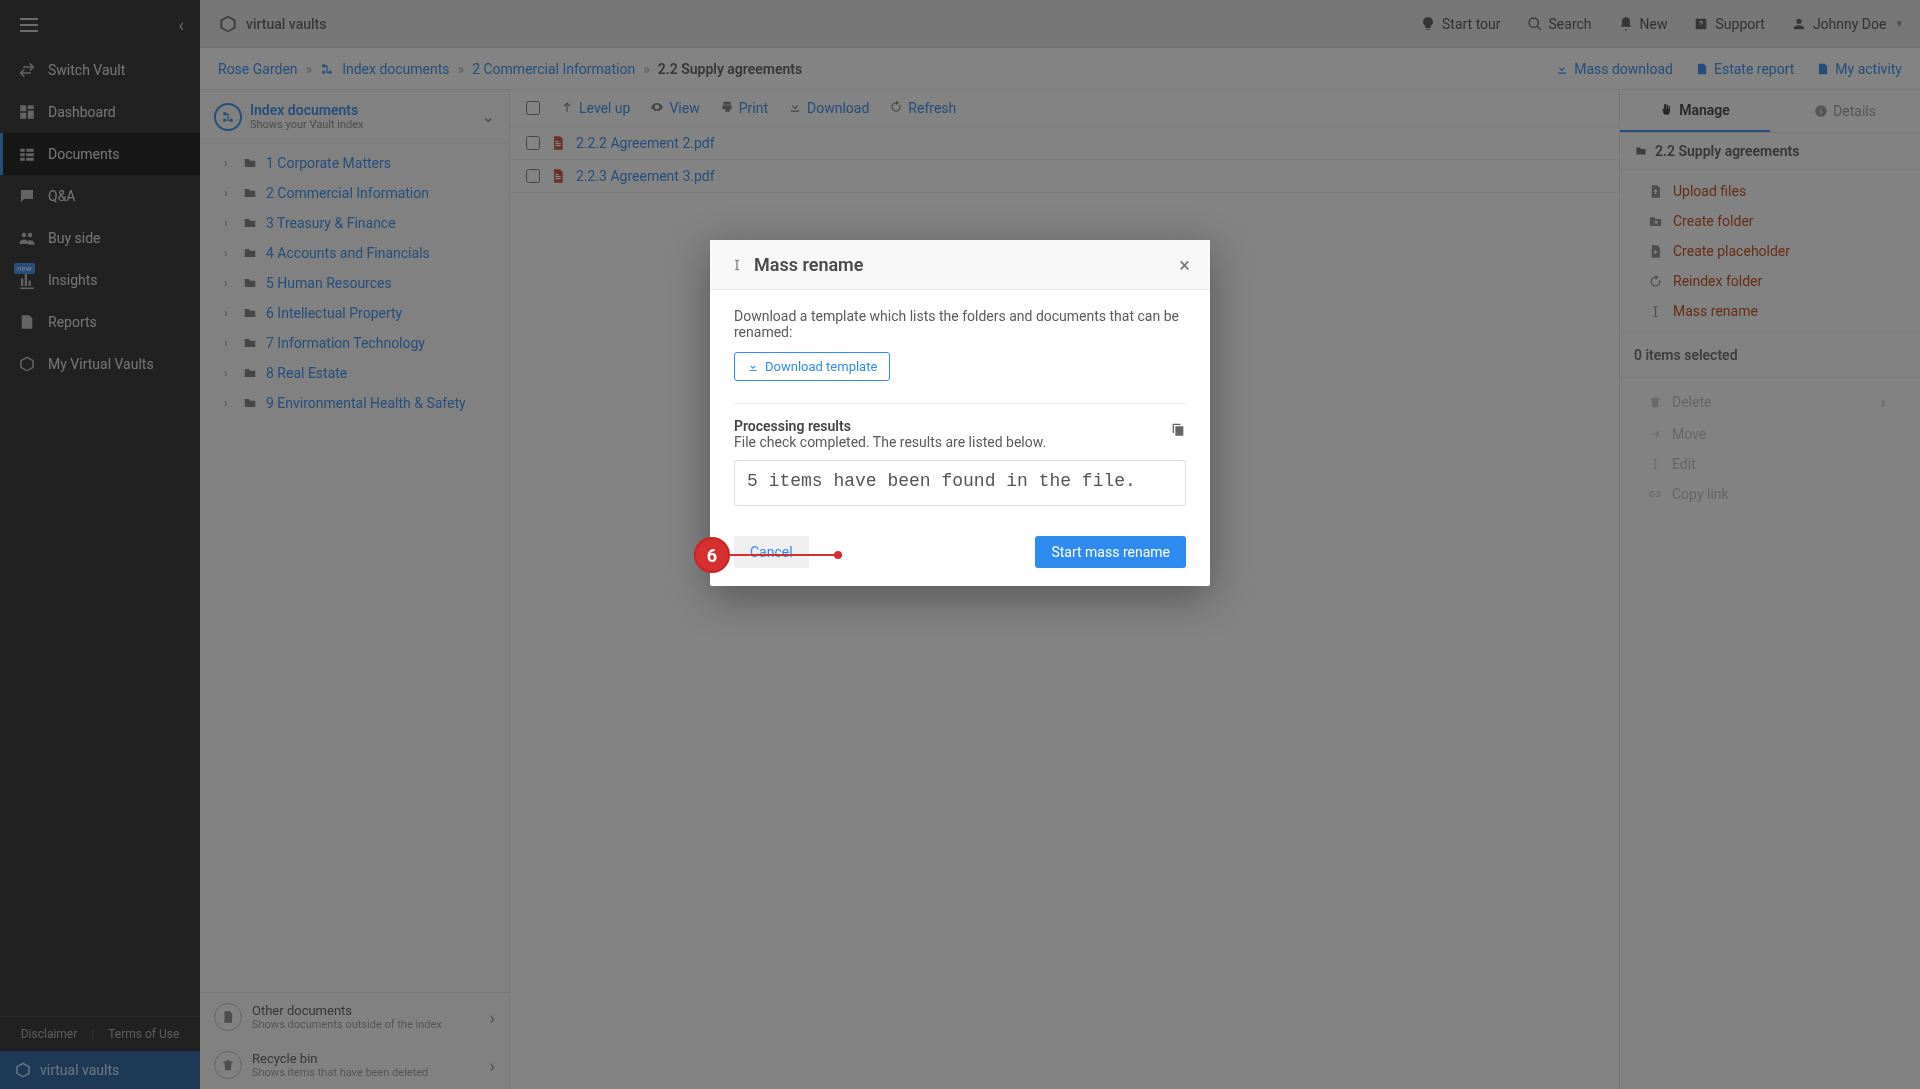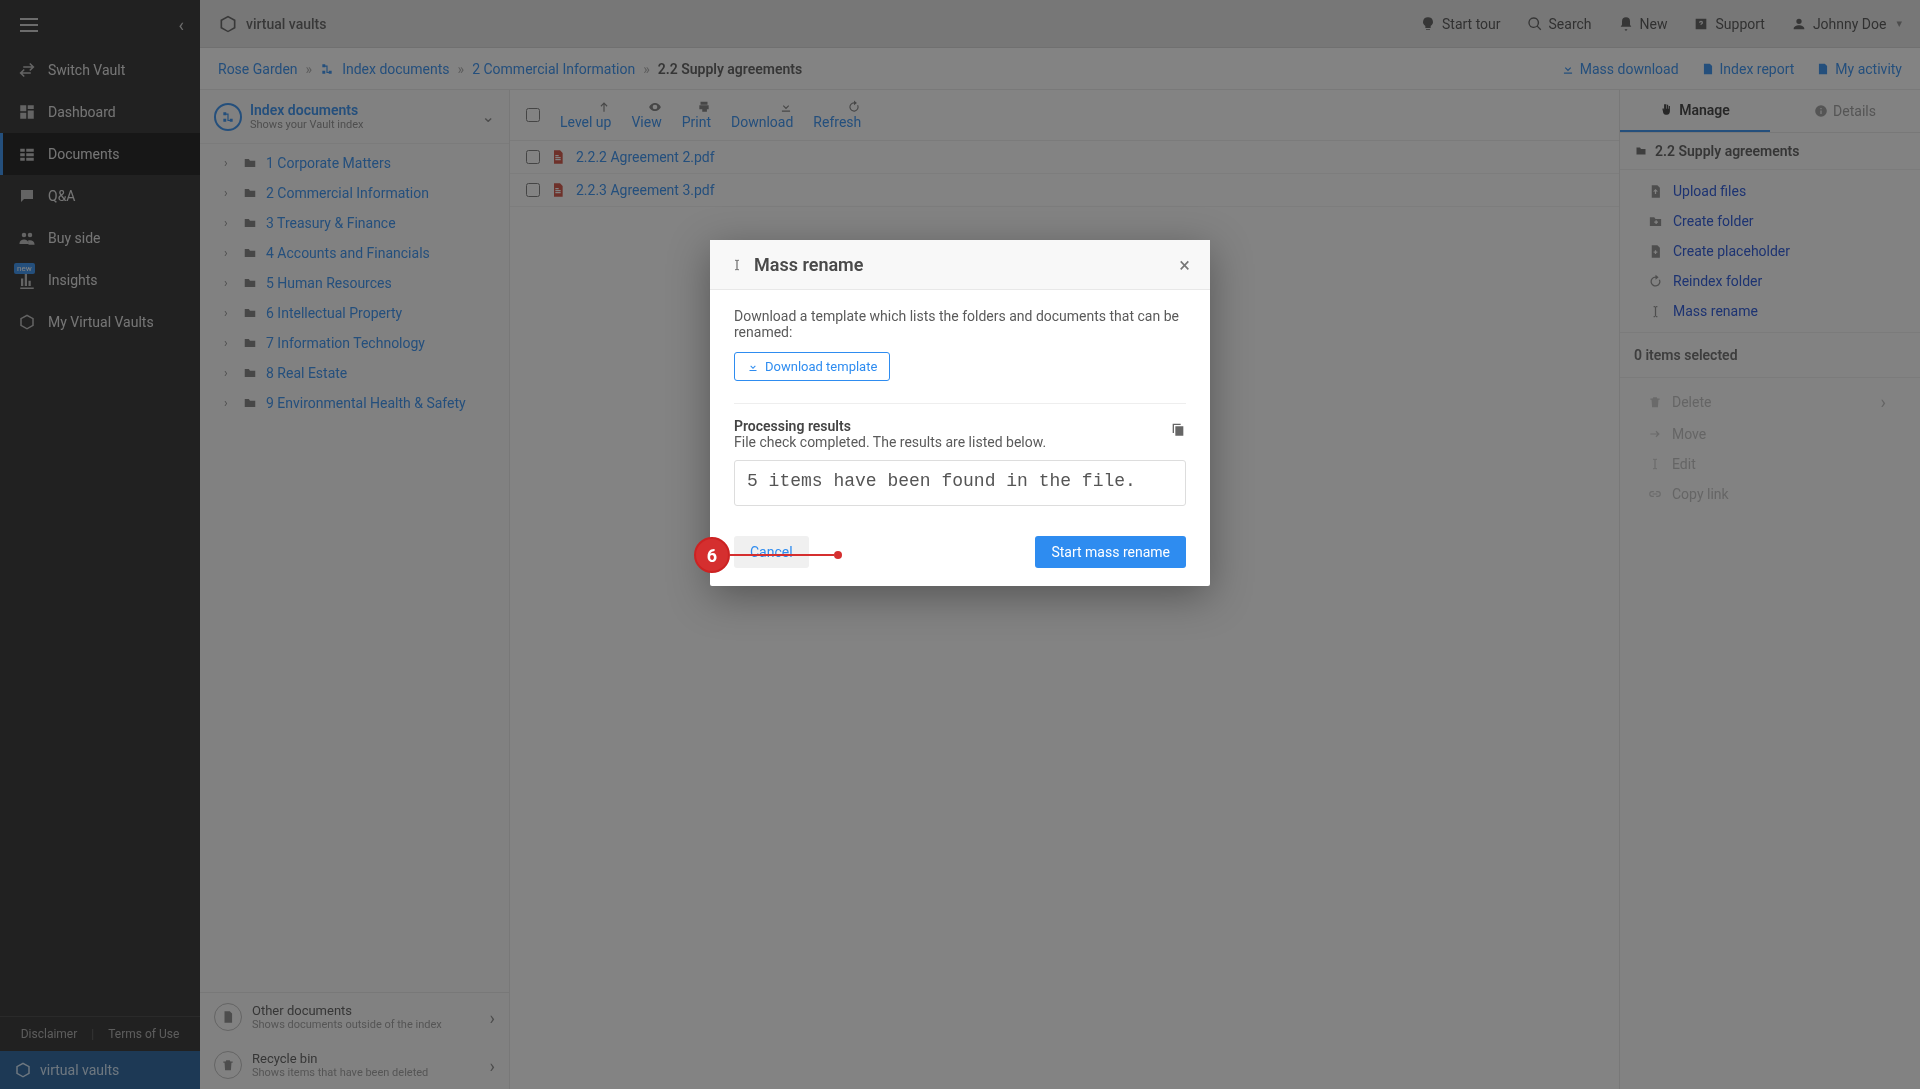--- a/index.html
+++ b/index.html
@@ -66,38 +66,38 @@
 .tb-row .circle { width: 28px; height: 28px; border: 1px solid #bbb; border-radius: 50%; display: flex; align-items: center; justify-content: center; }
 .tb-row .circle svg { width: 14px; height: 14px; fill: #888; }
 .tb-row .labels { flex: 1; }
 .tb-row .labels .t { color: #555; font-size: 13px; }
 .tb-row .labels .s { color: #999; font-size: 11px; }
 .tb-row .chev { color: #888; font-size: 18px; cursor: pointer; }
 
 
 .filecol { flex: 1; display: flex; flex-direction: column; border-right: 1px solid #e6e6e6; }
 .file-tools { display: flex; align-items: center; gap: 20px; padding: 10px 16px; border-bottom: 1px solid #eee; color: #2e8cf0; font-size: 14px; }
-.file-tools .ft { display: flex; align-items: flex-end; cursor: pointer; flex-direction: column; }
+.file-tools .ft { display: flex; align-items: flex-start; gap: 5px; cursor: pointer; }
 .file-tools svg { width: 14px; height: 14px; fill: #7b7b7b; }
 .file-tools input[type=checkbox] { width: 14px; height: 14px; }
 .filelist { flex: 1; overflow: auto; }
 .frow { display: flex; align-items: center; gap: 10px; padding: 8px 16px; border-bottom: 1px solid #f2f2f2; color: #2e8cf0; cursor: pointer; font-size: 14px; }
 .frow input[type=checkbox] { width: 14px; height: 14px; }
 .pdf-ic { width: 16px; height: 16px; }
 
 
 .rightpanel { width: 300px; background: #fcfcfc; display: flex; flex-direction: column; font-size: 14px; }
 .rp-tabs { display: flex; border-bottom: 1px solid #e6e6e6; }
 .rp-tab { flex: 1; padding: 12px; display: flex; align-items: center; justify-content: center; gap: 5px; color: #999; cursor: pointer; }
 .rp-tab.active { color: #333; border-bottom: 2px solid #2e8cf0; font-weight: 600; }
 .rp-tab svg { width: 14px; height: 14px; fill: currentColor; }
 .rp-context { padding: 10px 14px; display: flex; align-items: center; gap: 7px; color: #555; font-weight: 600; border-bottom: 1px solid #eee; }
 .rp-context svg { width: 14px; height: 12px; fill: #666; }
 .rp-actions { padding: 6px 0; }
-.rp-action { display: flex; align-items: center; gap: 10px; padding: 7px 28px; color: #1d4ed8; cursor: pointer; }
+.rp-action { display: flex; align-items: center; gap: 10px; padding: 7px 28px; color: #c2410c; cursor: pointer; }
 .rp-action svg { width: 15px; height: 15px; fill: #8a8a8a; }
 .rp-sel { padding: 14px; color: #666; font-weight: 600; border-top: 1px solid #eee; border-bottom: 1px solid #eee; }
 .rp-disabled { padding: 6px 0; }
 .rp-dis { display: flex; align-items: center; gap: 10px; padding: 7px 28px; color: #bdbdbd; }
 .rp-dis svg { width: 14px; height: 14px; fill: #c8c8c8; }
 .rp-expand { margin-left: auto; color: #bbb; font-size: 18px; padding-right: 6px; }
 
 
 .backdrop { position: absolute; inset: 0; background: rgba(30,30,30,0.55); display: flex; align-items: flex-start; justify-content: center; padding-top: 240px; }
 .modal { width: 500px; background: #fff; border-radius: 2px; box-shadow: 0 10px 40px rgba(0,0,0,0.35); }
@@ -185,20 +185,28 @@
         <span class="icn badge-new">
             <svg viewBox="0 0 24 24">
               <path d="M4 20V10h3v10zm5 0V4h3v16zm5 0v-7h3v7zM3 22h18v2H3z"></path>
             </svg>
           </span>
         <span>Insights</span>
       </div>
       <div class="side-item">
         <span class="icn">
             <svg viewBox="0 0 24 24">
+              <path d="M5 3h10l4 4v14H5zM8 10h8v2H8zm0 4h8v2H8z"></path>
+            </svg>
+          </span>
+        <span>Reports</span>
+      </div>
+      <div class="side-item">
+        <span class="icn">
+            <svg viewBox="0 0 24 24">
               <path d="M12 2l9 5v10l-9 5-9-5V7zm0 2.3L5 8v8l7 4 7-4V8z"></path>
             </svg>
           </span>
         <span>My Virtual Vaults</span>
       </div>
     </div>
     <div class="sidebar-footer">
       <span>Disclaimer</span>
       <span class="divider">|</span>
       <span>Terms of Use</span>
@@ -273,21 +281,21 @@
         <div class="qa">
           <svg viewBox="0 0 24 24">
               <path d="M12 3v10l4-4 1.4 1.4L12 16 6.6 10.4 8 9l4 4V3zM5 18h14v2H5z"></path>
             </svg>
           <span>Mass download</span>
         </div>
         <div class="qa">
           <svg viewBox="0 0 24 24">
               <path d="M5 3h10l4 4v14H5zM8 10h8v2H8zm0 4h8v2H8z"></path>
             </svg>
-          <span>Index report</span>
+          <span>Estate report</span>
         </div>
         <div class="qa">
           <svg viewBox="0 0 24 24">
               <path d="M5 3h10l4 4v14H5zM8 12l2 2 4-4 2 2v5H8z"></path>
             </svg>
           <span>My activity</span>
         </div>
       </div>
     </div>
 

